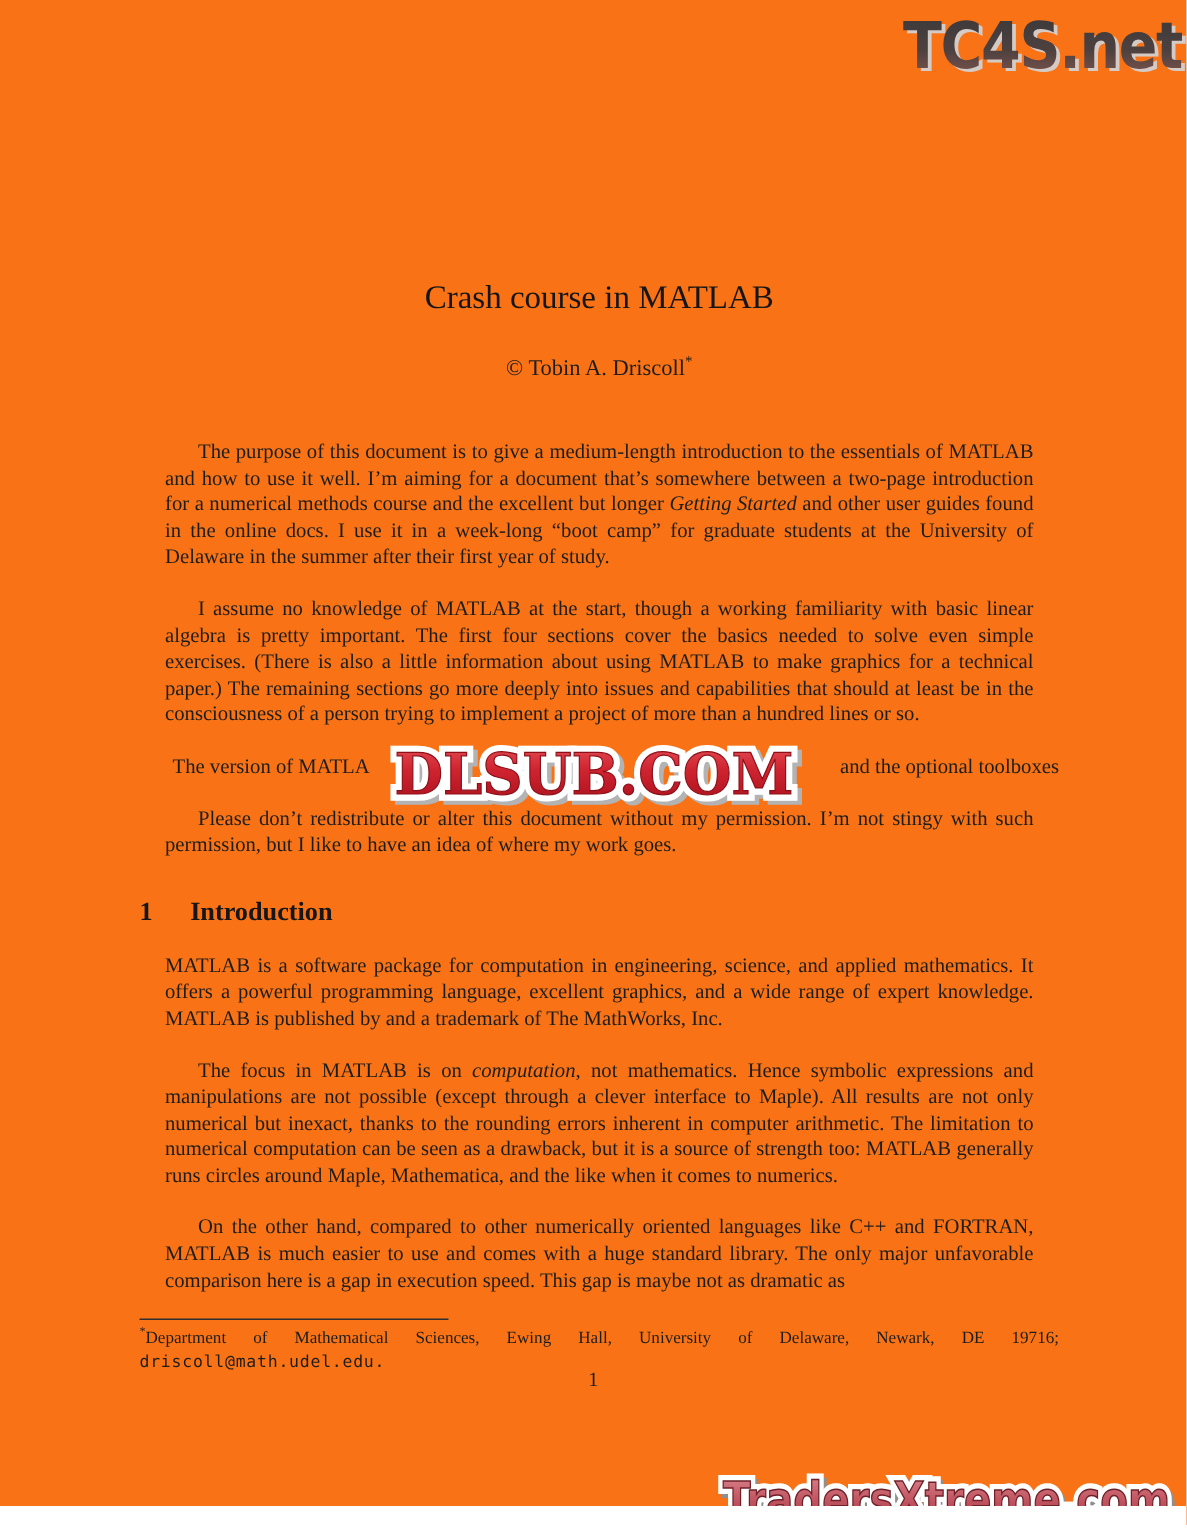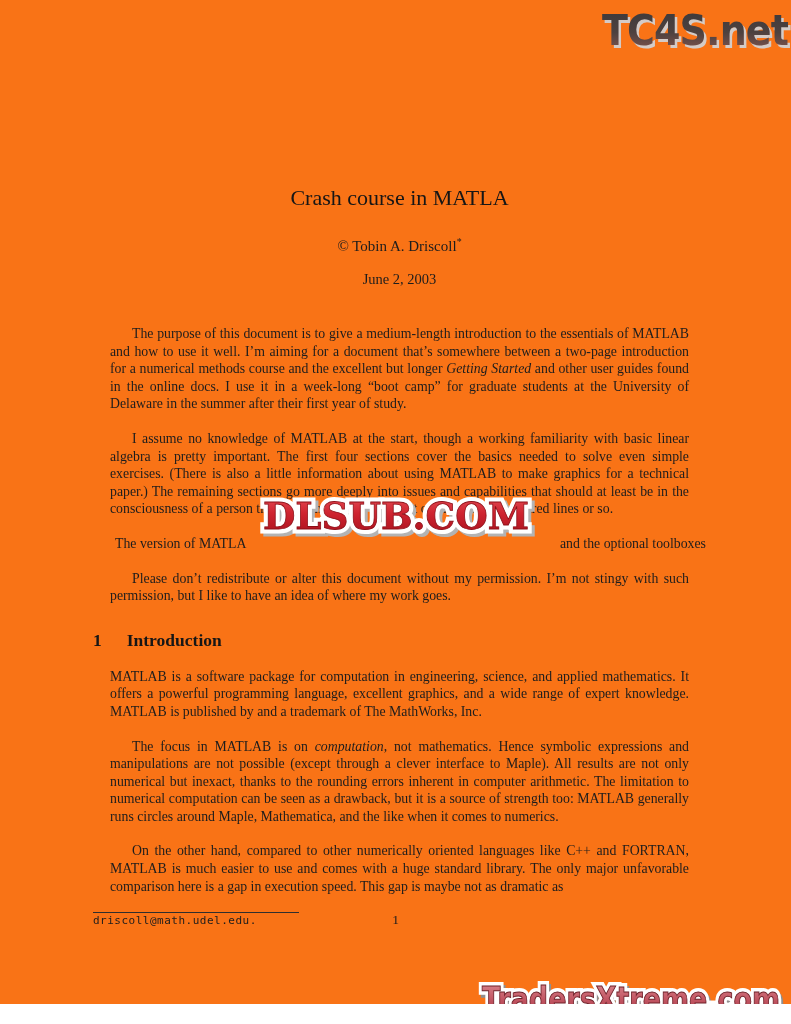--- a/index.html
+++ b/index.html
@@ -59,25 +59,24 @@
         <stop offset="0" stop-color="#3a383a"></stop>
         <stop offset="0.55" stop-color="#4d413f"></stop>
         <stop offset="1" stop-color="#8a5850"></stop>
       </linearGradient>
     </defs>
     <text x="10" y="44" textLength="186" lengthAdjust="spacingAndGlyphs" fill="#d4cbc7" transform="translate(2.5,2.5)">TC4S.net</text>
     <text x="10" y="44" textLength="186" lengthAdjust="spacingAndGlyphs" fill="url(#gTop)">TC4S.net</text>
   </svg>
 
   <div class="content">
-    <div class="doc-title">Crash course in MATLA</div>
+    <div class="doc-title">Crash course in MATLAB</div>
 
     <div class="doc-author"><span>© Tobin A. Driscoll</span><sup>*</sup></div>
 
-    <div class="doc-date">June 2, 2003</div>
 
     <p class="para first-body"><span>The purpose of this document is to give a medium-length introduction to the essentials of MATLAB and how to use it well. I’m aiming for a document that’s somewhere between a two-page introduction for a numerical methods course and the excellent but longer </span><em>Getting Started</em><span> and other user guides found in the online docs. I use it in a week-long “boot camp” for graduate students at the University of Delaware in the summer after their first year of study.</span></p>
     <p class="para"><span>I assume no knowledge of MATLAB at the start, though a working familiarity with basic linear algebra is pretty important. The first four sections cover the basics needed to solve even simple exercises. (There is also a little information about using MATLAB to make graphics for a technical paper.) The remaining sections go more deeply into issues and capabilities that should at least be in the consciousness of a person trying to implement a project of more than a hundred lines or so.</span></p>
 
     <div class="wm-line">
       <span>The version of MATLA</span>
       <span class="gap"></span>
       <span>and the optional toolboxes</span>
     </div>
 
@@ -86,20 +85,21 @@
     <div class="section-heading">
       <span class="sec-num">1</span><span class="sec-label">Introduction</span>
     </div>
 
     <p class="para noindent"><span>MATLAB is a software package for computation in engineering, science, and applied mathematics. It offers a powerful programming language, excellent graphics, and a wide range of expert knowledge. MATLAB is published by and a trademark of The MathWorks, Inc.</span></p>
     <p class="para"><span>The focus in MATLAB is on </span><em>computation</em><span>, not mathematics. Hence symbolic expressions and manipulations are not possible (except through a clever interface to Maple). All results are not only numerical but inexact, thanks to the rounding errors inherent in computer arithmetic. The limitation to numerical computation can be seen as a drawback, but it is a source of strength too: MATLAB generally runs circles around Maple, Mathematica, and the like when it comes to numerics.</span></p>
     <p class="para"><span>On the other hand, compared to other numerically oriented languages like C++ and FORTRAN, MATLAB is much easier to use and comes with a huge standard library. The only major unfavorable comparison here is a gap in execution speed. This gap is maybe not as dramatic as</span></p>
 
     <div class="footnote">
       <div class="footnote-rule"></div>
+      <div class="footnote-line1"><sup>*</sup><span>Department of Mathematical Sciences, Ewing Hall, University of Delaware, Newark, DE 19716;</span></div>
       <div class="footnote-line2">driscoll@math.udel.edu.</div>
     </div>
   </div>
 
   <svg class="wm wm-mid" width="294" height="54" viewBox="0 0 294 54">
     <defs>
       <linearGradient id="gRed" x1="0" y1="0" x2="0" y2="1">
         <stop offset="0" stop-color="#e8525a"></stop>
         <stop offset="0.45" stop-color="#cf2430"></stop>
         <stop offset="1" stop-color="#a60f1b"></stop>

